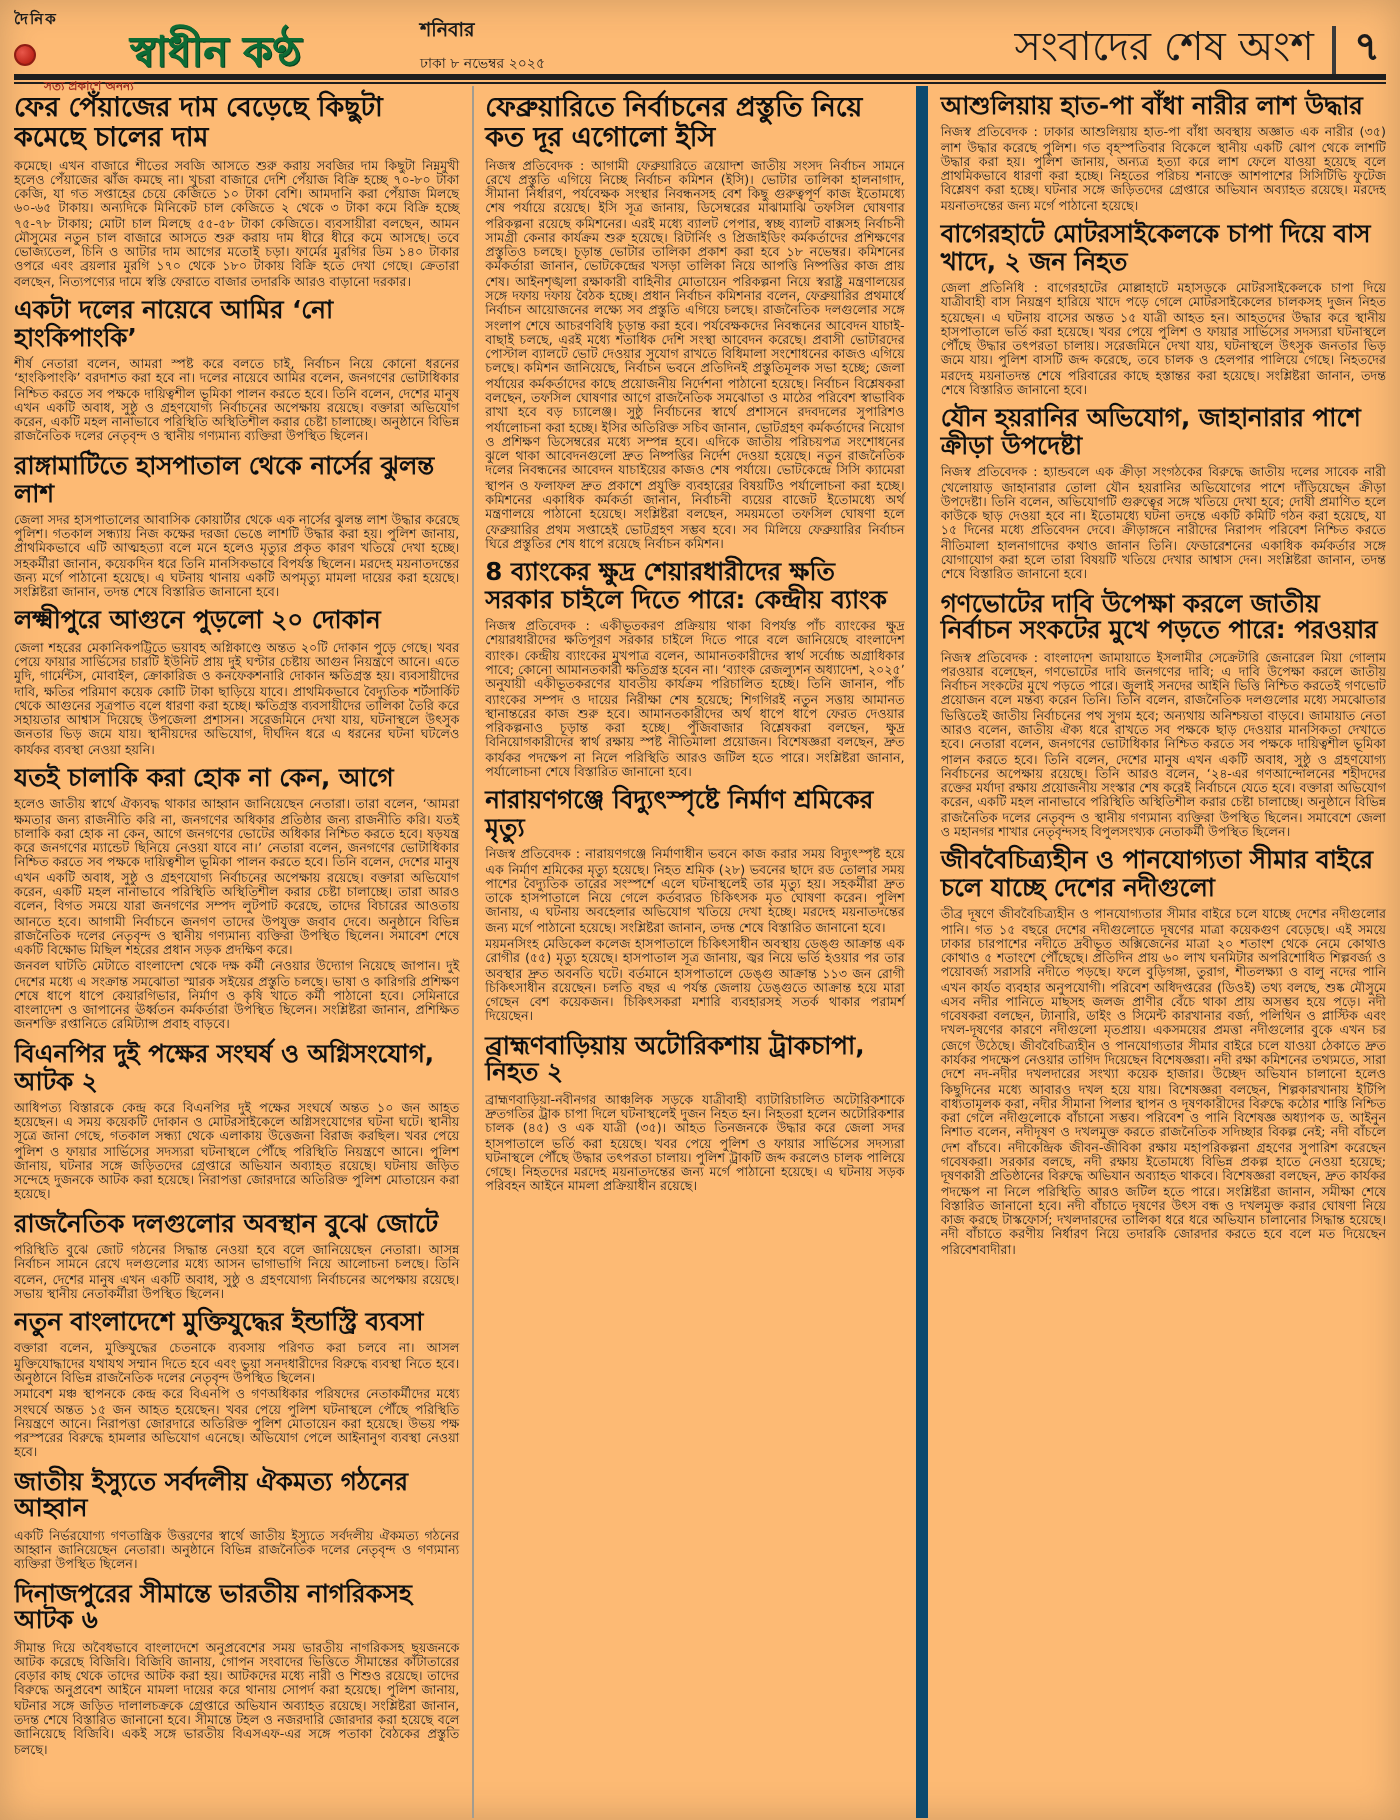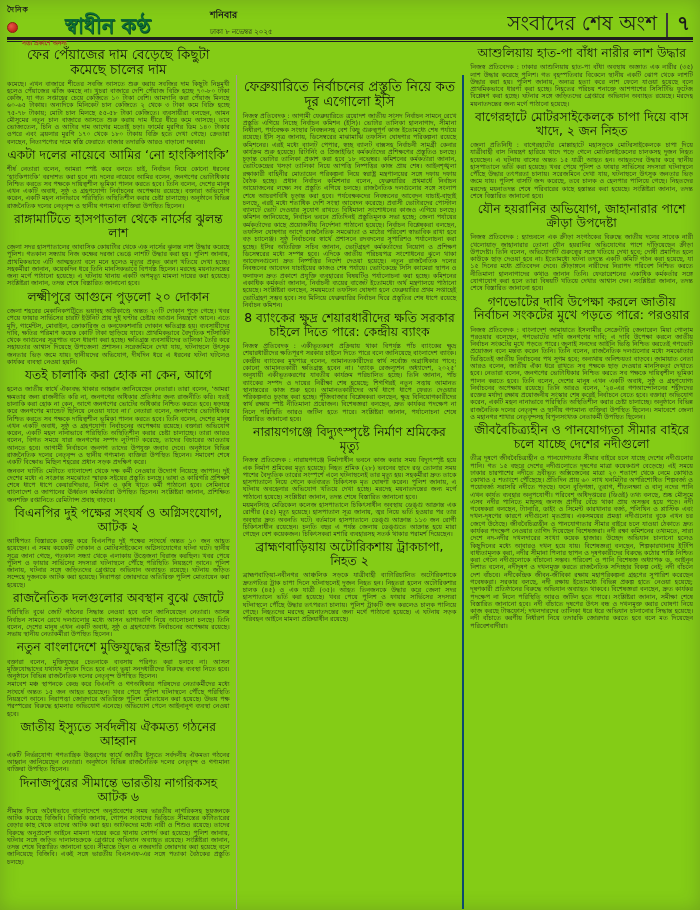--- a/index.html
+++ b/index.html
@@ -1,19 +1,19 @@
 <!DOCTYPE html>
 <html lang="bn"><head>
 <meta charset="utf-8">
 <style>
   * { margin:0; padding:0; box-sizing:border-box; }
   html,body { width:700px; }
   body { background:#cfccc4; font-family:"DejaVu Sans", sans-serif; }
   .page {
-    width:700px; height:910px; background:#84cc16; color:#1b1b1b;
+    width:700px; height:910px; background:#fdba74; color:#1b1b1b;
     overflow:hidden; padding:4px 7px 0 7px; position:relative;
     box-shadow:inset 0 0 18px rgba(60,55,45,.25);
   }
   
   .masthead-row { display:flex; align-items:flex-start; height:33px; }
   .logo-block { width:178px; }
   .daily-label { font-size:7.5px; font-weight:bold; letter-spacing:1px; }
   .logo-line { display:flex; align-items:center; gap:3px; }
   .logo-mark {
     width:11px; height:11px; border-radius:50%;
@@ -29,25 +29,25 @@
   .date-line { font-size:7px; margin-top:3px; }
   .section-block { margin-left:auto; display:flex; align-items:center; gap:9px; padding-top:4px; }
   .section-title { font-size:20px; font-weight:normal; white-space:nowrap; }
   .section-divider { width:2px; height:24px; background:#3a3a3a; }
   .page-number { font-size:20px; font-weight:bold; padding-right:3px; }
   .header-rule { border-top:3px solid #1e1e1e; border-bottom:1px solid #1e1e1e; height:5px; margin-top:0; }
   
   .columns { display:grid; grid-template-columns:1fr 1fr 1fr; height:866px; overflow:hidden; margin-top:1px; }
   .col { overflow:hidden; padding:0 6px; }
   .col-left { padding-left:0; }
-  .col-mid { border-left:1px solid #a29c90; border-right:2px solid #0c4a6e;margin-top:32px; }
+  .col-mid { border-left:1px solid #a29c90; border-right:6px solid #0c4a6e; }
   .col-right { padding-right:0; }
   .article { margin-bottom:1px; }
   .headline {
-    font-weight:normal; text-align:center; font-size:12.3px; line-height:1.12;
+    font-weight:bold; font-size:12.3px; line-height:1.12;
     margin:4px 0 2.5px; color:#101010;
   }
   .lead .headline { font-size:13.4px; }
   .body-text {
     font-size:6.35px; line-height:1.15; text-align:justify; color:#232323;
     overflow-wrap:anywhere; text-justify:inter-word;
   }
 </style>
 </head>
 <body>

